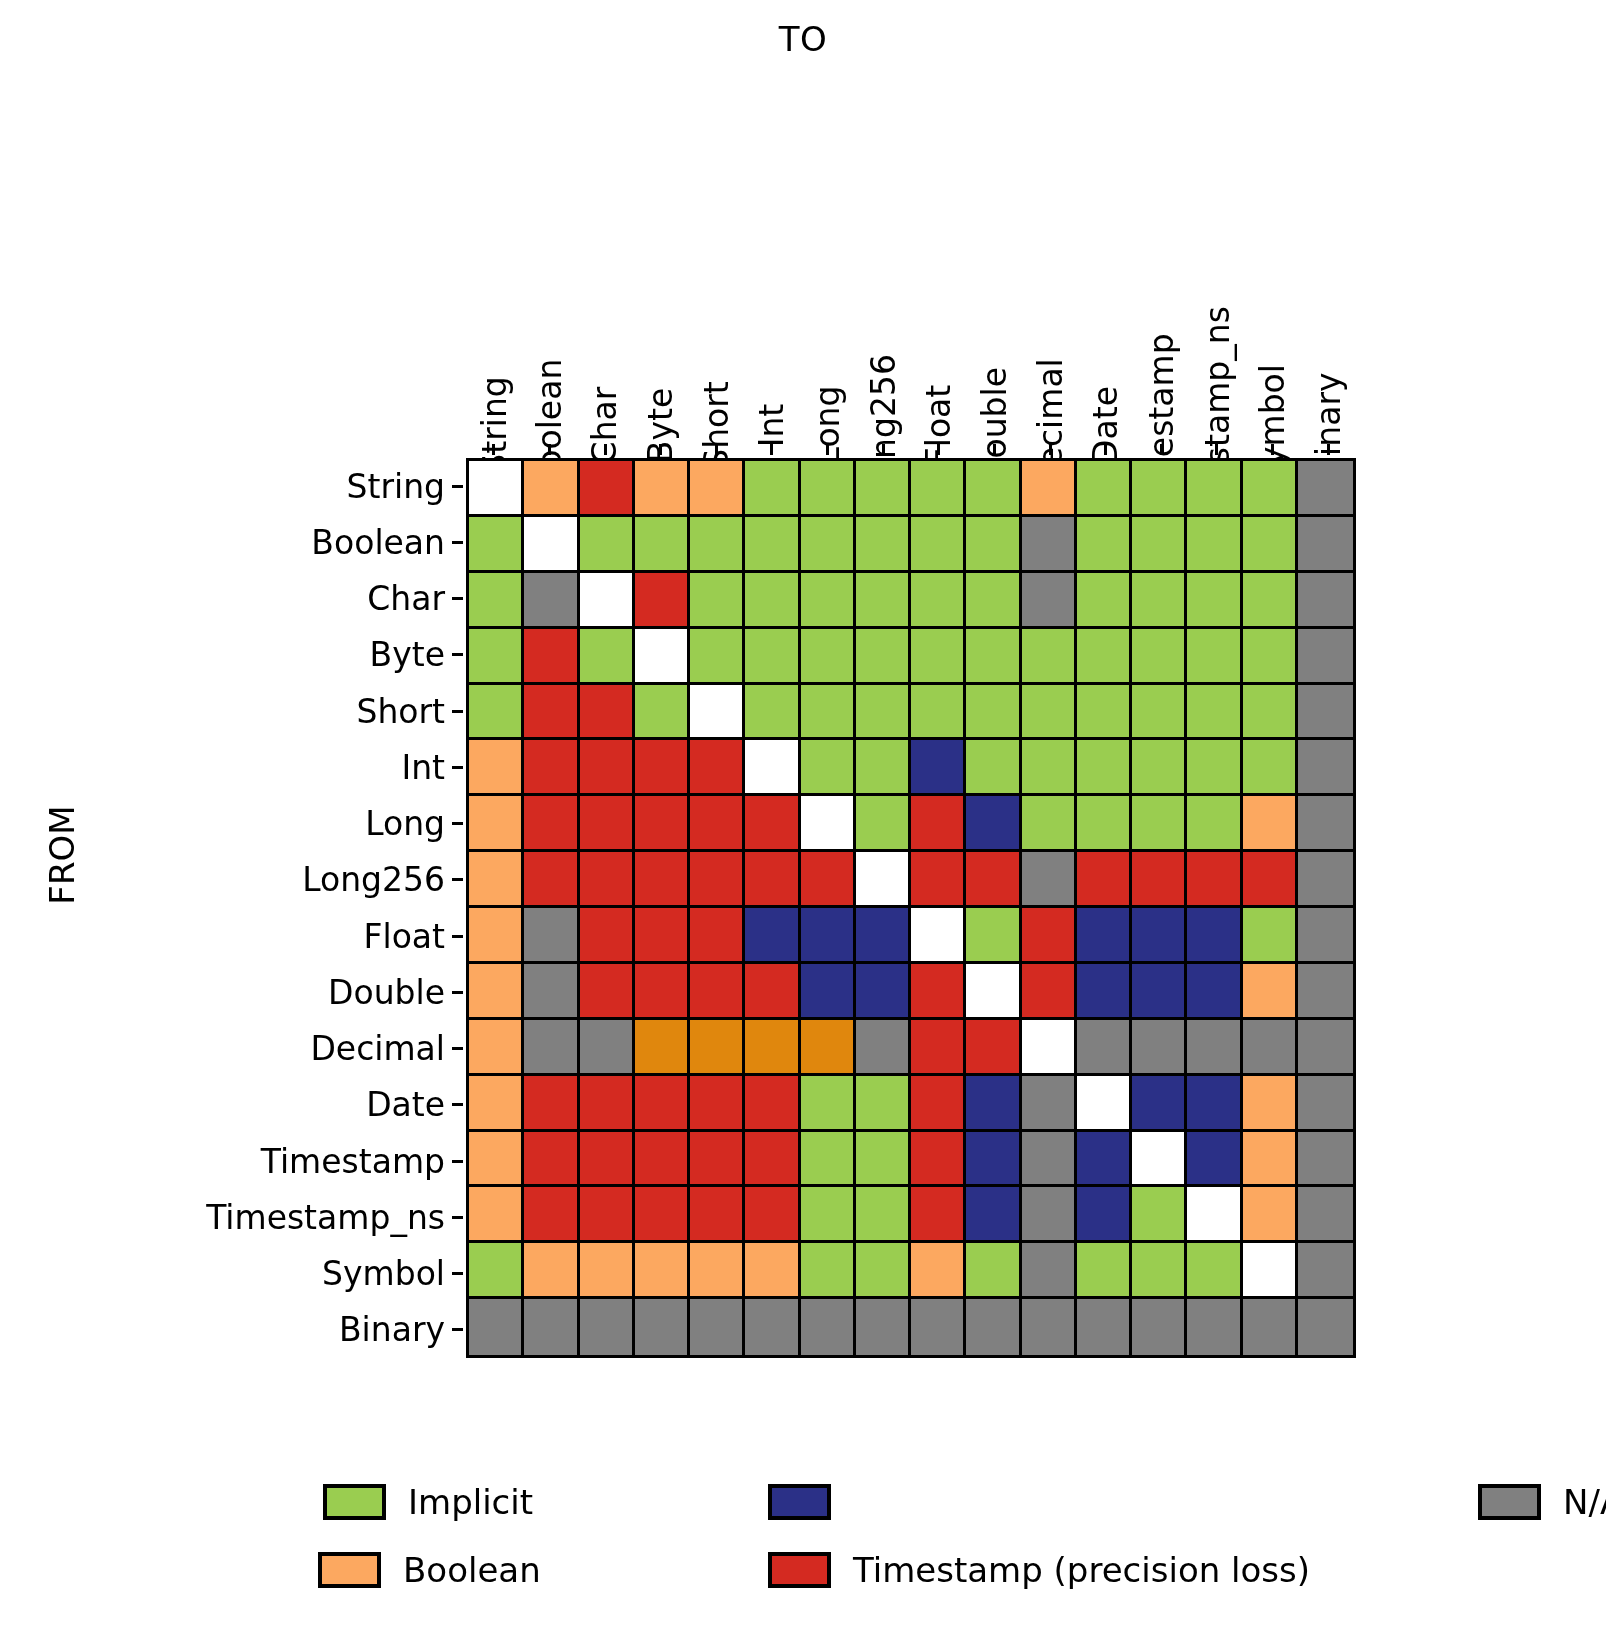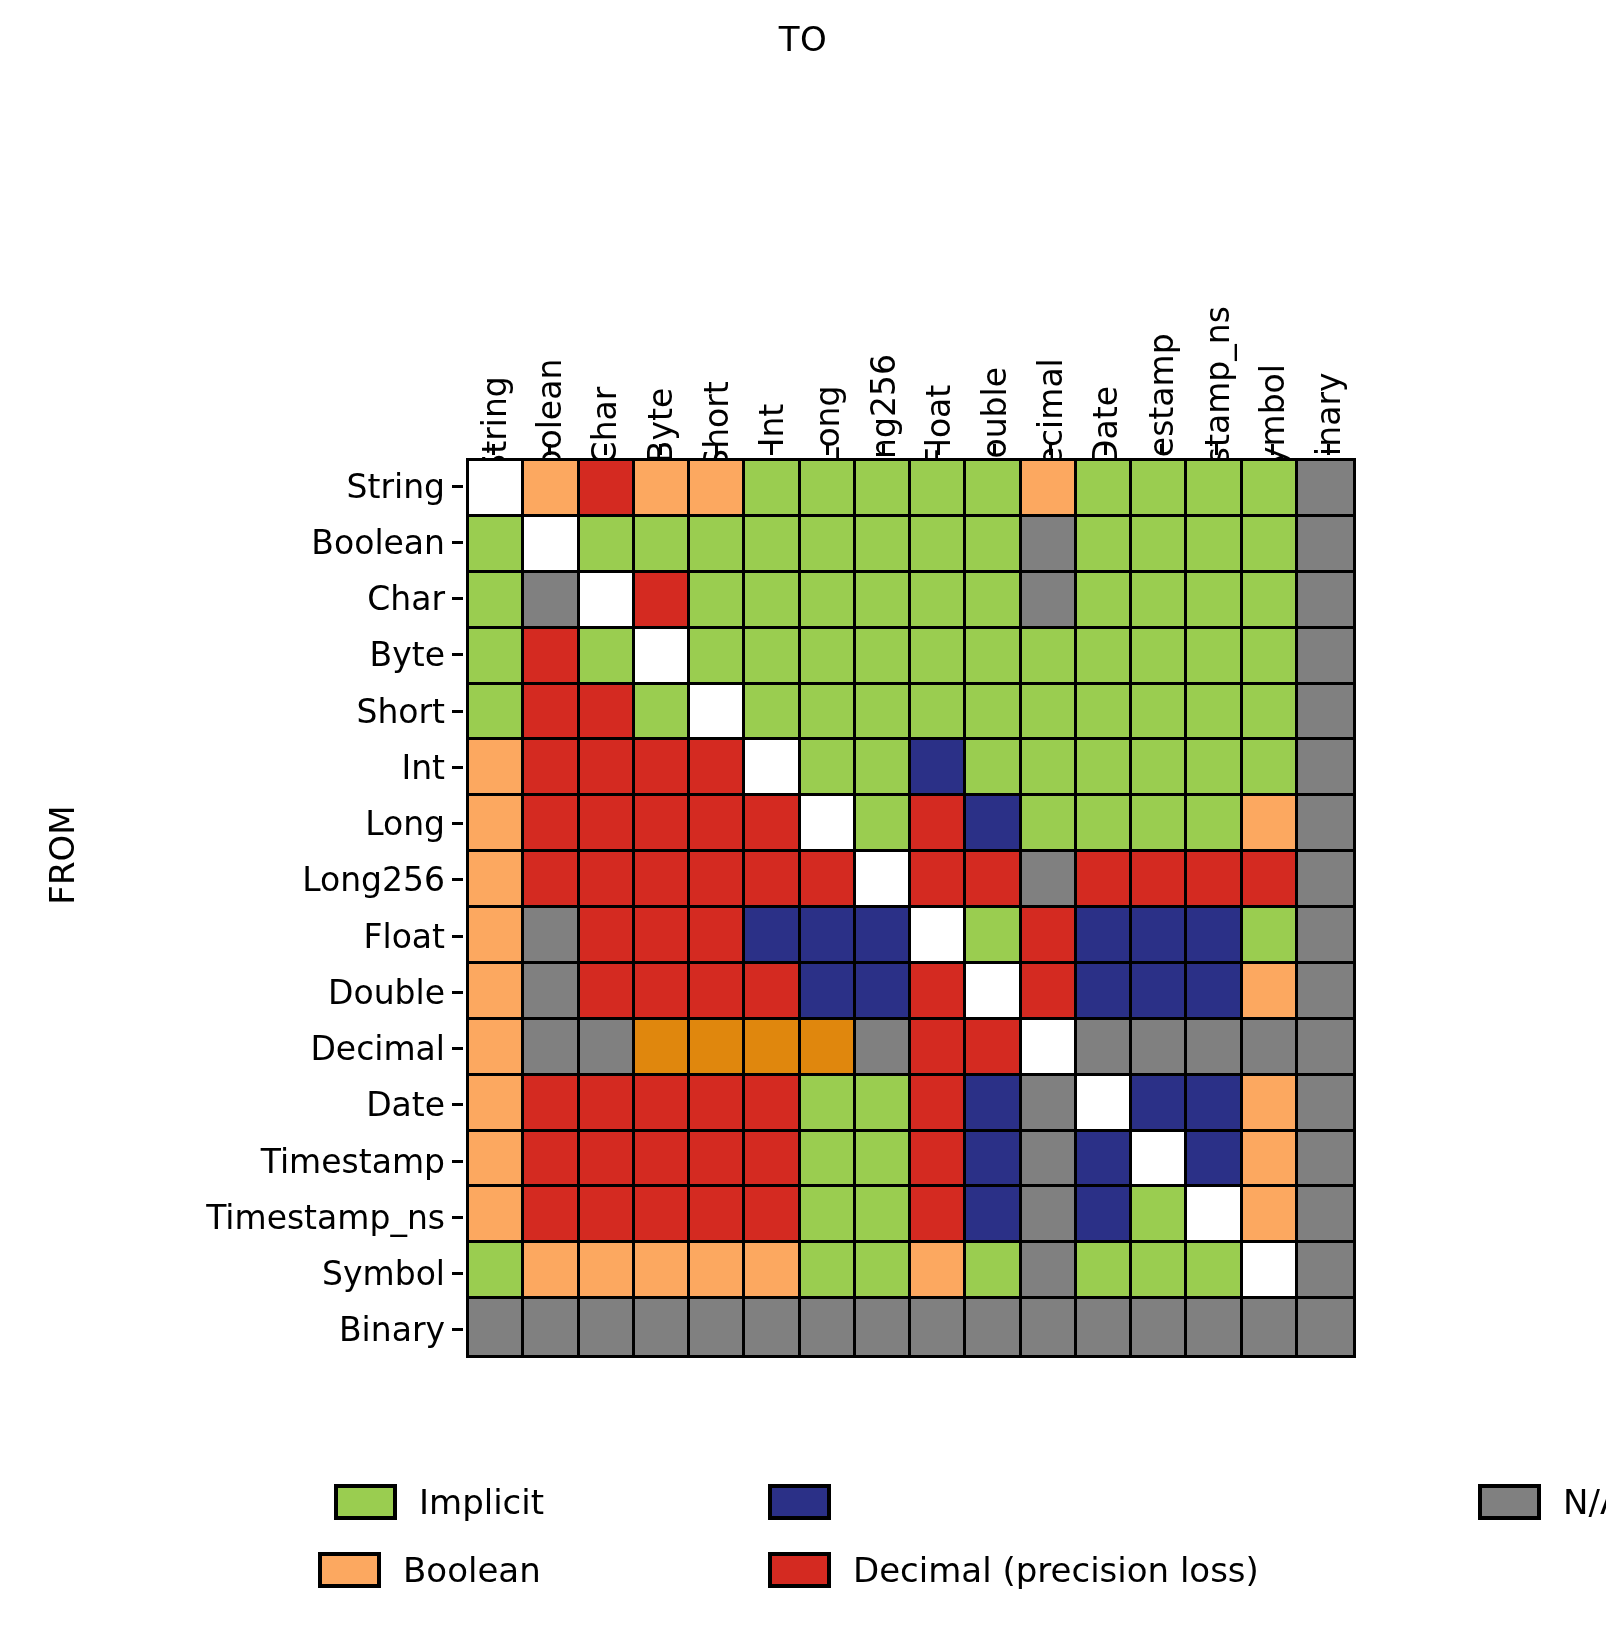--- a/index.html
+++ b/index.html
@@ -522,38 +522,38 @@
     <div class="cell lastrow" title="Binary → Double: N/A" style="background: rgb(128, 128, 128);"></div>
     <div class="cell lastrow" title="Binary → Decimal: N/A" style="background: rgb(128, 128, 128);"></div>
     <div class="cell lastrow" title="Binary → Date: N/A" style="background: rgb(128, 128, 128);"></div>
     <div class="cell lastrow" title="Binary → Timestamp: N/A" style="background: rgb(128, 128, 128);"></div>
     <div class="cell lastrow" title="Binary → Timestamp_ns: N/A" style="background: rgb(128, 128, 128);"></div>
     <div class="cell lastrow" title="Binary → Symbol: N/A" style="background: rgb(128, 128, 128);"></div>
     <div class="cell lastcol lastrow" title="Binary → Binary: N/A" style="background: rgb(128, 128, 128);"></div>
   </div>
 
 <div id="legend">
-    <div class="legend-entry" style="left: 16px; top: 0px;">
+    <div class="legend-entry" style="left: 5px; top: 0px;">
       <span class="legend-swatch" style="background: rgb(154, 205, 80);"></span>
       <span class="legend-text">Implicit</span>
     </div>
     <div class="legend-entry" style="left: 450px; top: 0px;">
       <span class="legend-swatch" style="background: rgb(43, 48, 135);"></span>
     </div>
     <div class="legend-entry" style="left: 1160px; top: 0px;">
       <span class="legend-swatch" style="background: rgb(128, 128, 128);"></span>
       <span class="legend-text">N/A</span>
     </div>
     <div class="legend-entry" style="left: 0px; top: 68px;">
       <span class="legend-swatch" style="background: rgb(252, 168, 96);"></span>
       <span class="legend-text">Boolean</span>
     </div>
     <div class="legend-entry" style="left: 450px; top: 68px;">
       <span class="legend-swatch" style="background: rgb(212, 42, 33);"></span>
-      <span class="legend-text">Decimal (precision loss)</span>
+      <span class="legend-text">Timestamp (precision loss)</span>
     </div>
   </div>
 
 <div class="tick-top" style="left: 492.312px;"></div>
 <div class="tick-top" style="left: 547.938px;"></div>
 <div class="tick-top" style="left: 603.562px;"></div>
 <div class="tick-top" style="left: 659.188px;"></div>
 <div class="tick-top" style="left: 714.812px;"></div>
 <div class="tick-top" style="left: 770.438px;"></div>
 <div class="tick-top" style="left: 826.062px;"></div>

